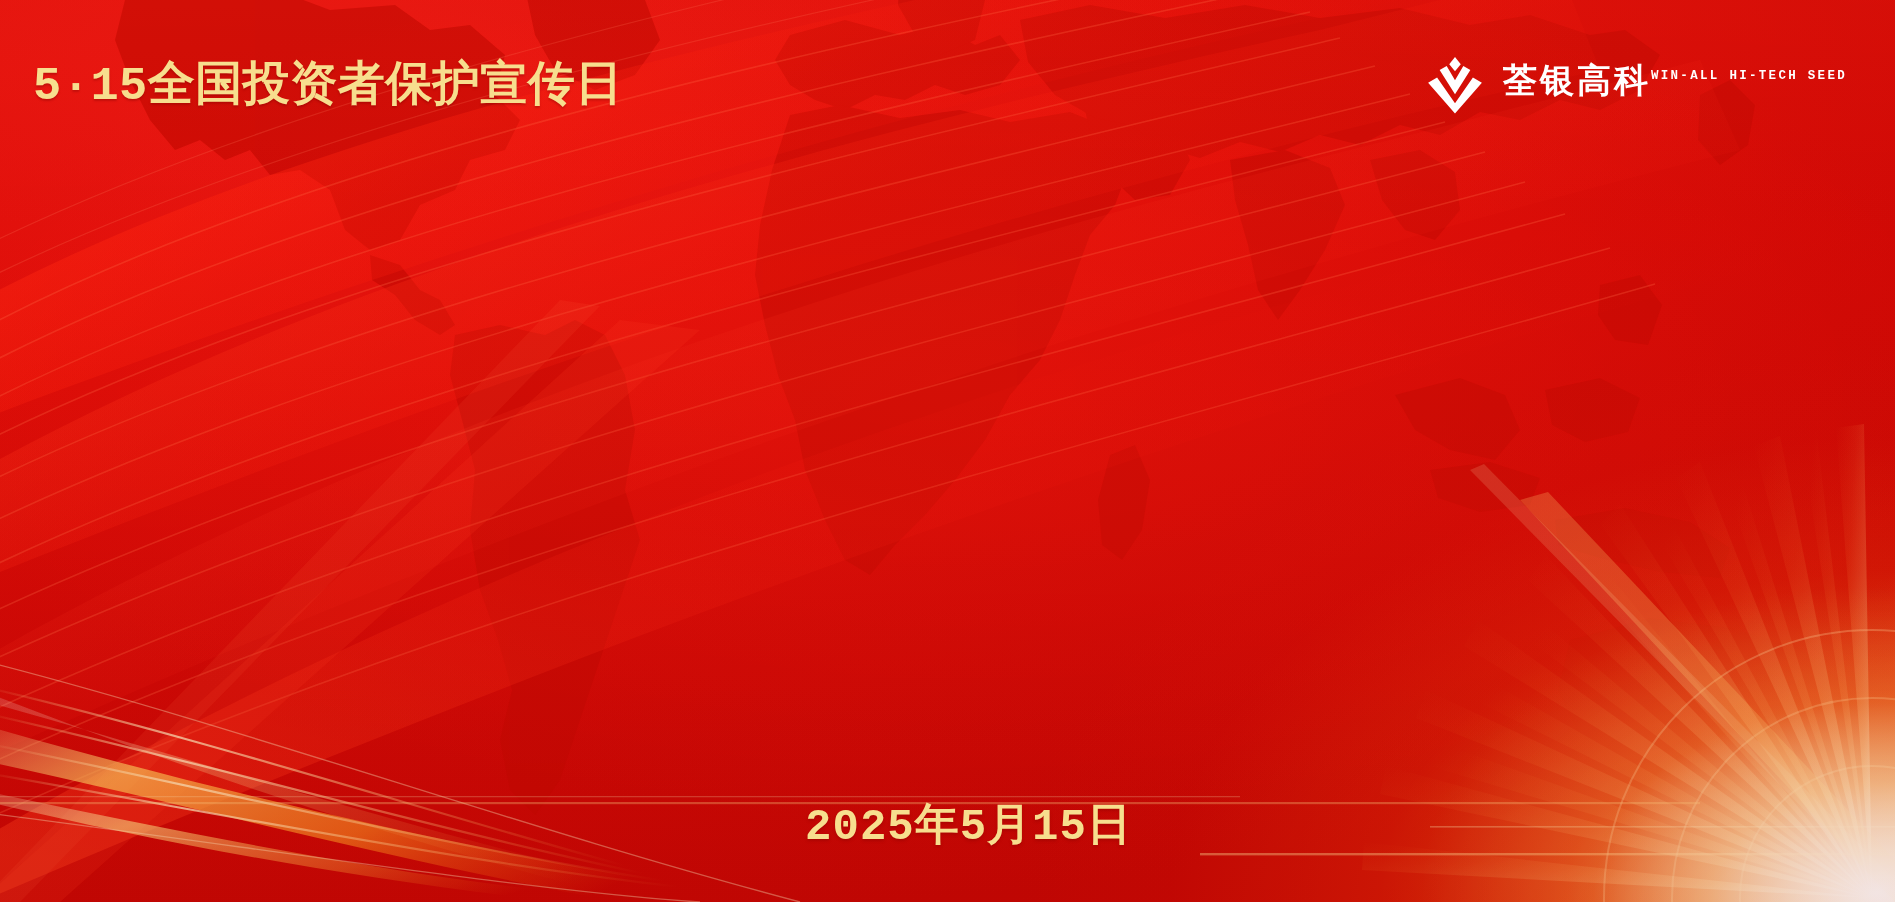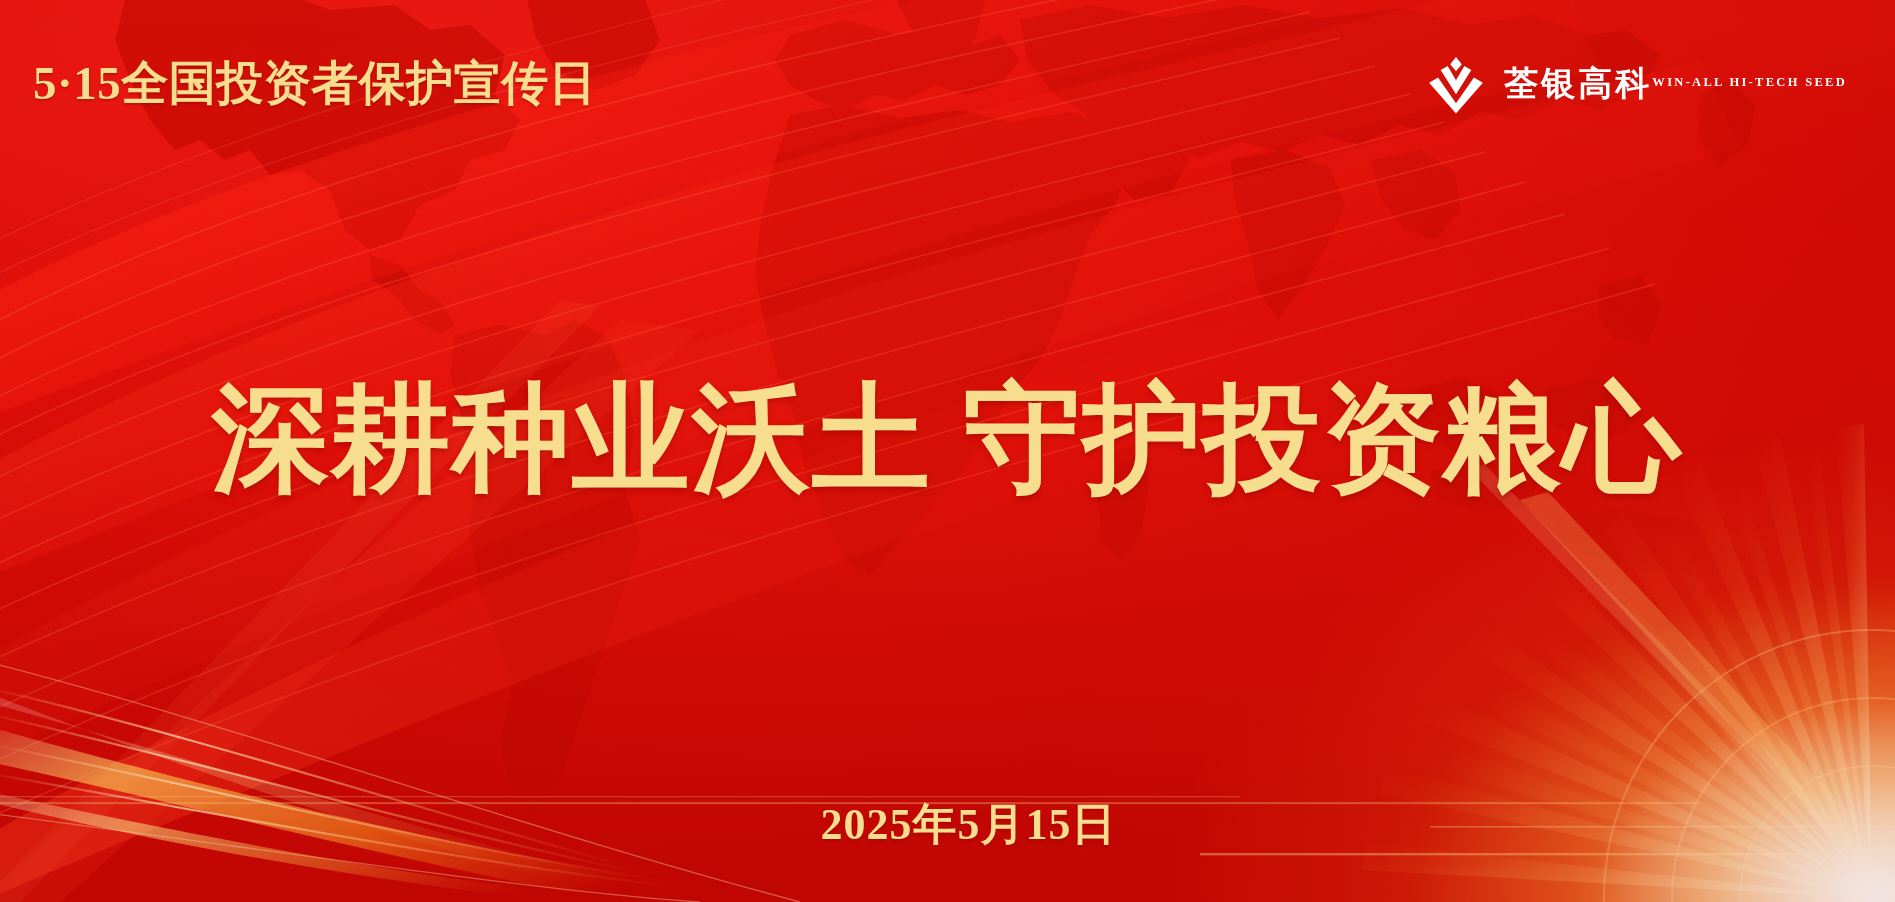--- a/index.html
+++ b/index.html
@@ -5,21 +5,21 @@
   html, body {
     margin: 0;
     padding: 0;
     background: #111;
   }
   #poster {
     position: relative;
     width: 1895px;
     height: 902px;
     overflow: hidden;
-    font-family: Liberation Serif, serif;
+    font-family: Liberation Mono, monospace;
     background: #15803d;
   }
 
   
   .layer {
     position: absolute;
     inset: 0;
     pointer-events: none;
   }
   .layer svg, .layer > div { display:block; }
@@ -101,21 +101,21 @@
   #logo-text { display: flex; flex-direction: row; align-items: flex-start; }
   #logo-cn {
     font-size: 34px;
     font-weight: 700;
     color: #FFFFFF;
     letter-spacing: 3px;
     line-height: 1.05;
     white-space: nowrap;
   }
   #logo-en {
-    margin-top: 9px;
+    margin-top: 3px;
     font-size: 12.5px;
     font-weight: 700;
     color: #FFFFFF;
     letter-spacing: 2.3px;
     white-space: nowrap;
   }
 </style>
 </head>
 <body>
 
@@ -364,21 +364,20 @@
 
       <rect x="0" y="802" width="1700" height="2.2" fill="#FFCE80" opacity="0.35"></rect>
       <rect x="0" y="796" width="1240" height="1.3" fill="#FFE6B4" opacity="0.25"></rect>
     </svg>
   </div>
 
   <div class="layer" id="bg-vignette"></div>
 
   <div id="header-badge">5·15全国投资者保护宣传日</div>
 
-  <div id="main-title">深耕种业沃土  守护投资粮心</div>
 
   <div id="event-date">2025年5月15日</div>
 
   <div id="logo">
     <svg id="logo-mark" viewBox="0 0 100 100">
 
       <polygon points="50,8 59,19 50,30 41,19" fill="#FFFFFF"></polygon>
 
       <polygon points="26,28 37,22 50,44 63,22 74,28 50,66" fill="#FFFFFF"></polygon>
 

